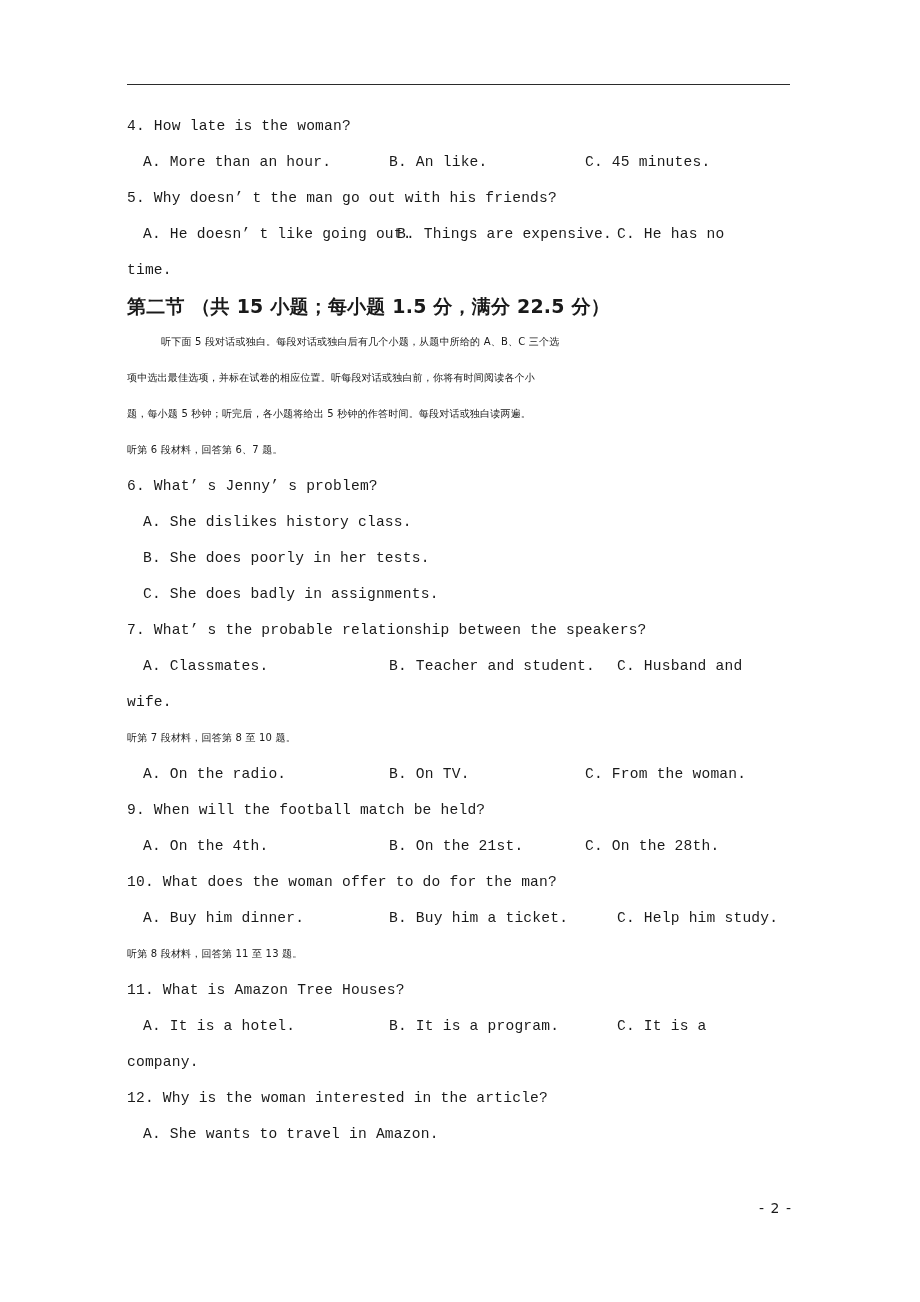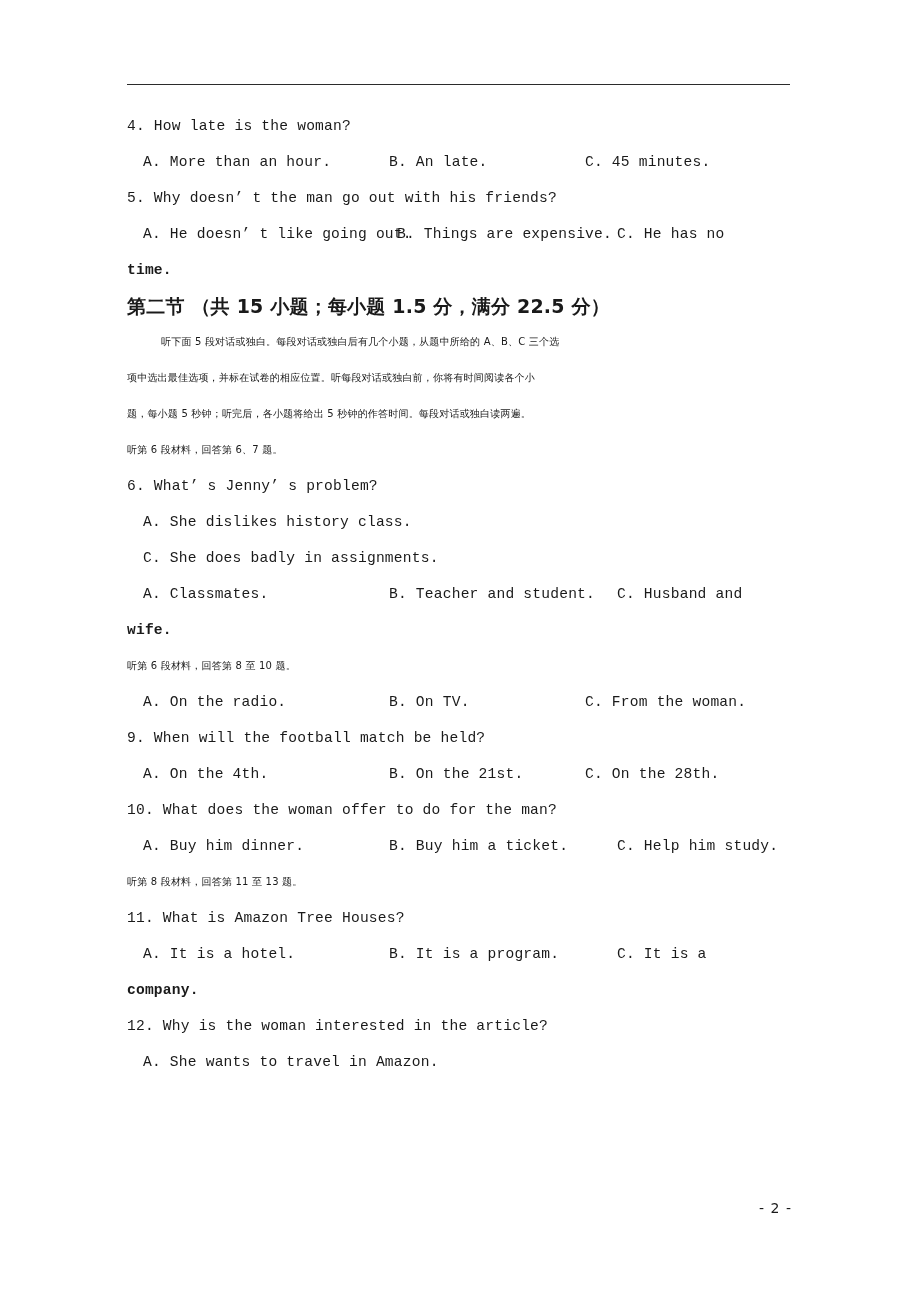--- a/index.html
+++ b/index.html
@@ -51,21 +51,21 @@
   }
 
   
   .en {
     font-family: "Liberation Mono", "DejaVu Sans Mono", monospace;
     font-size: 14.6px;
     letter-spacing: 0.2px;
   }
   .en-q { padding-left: 0px; }
   .en-opt { padding-left: 16px; }
-  .en-cont { padding-left: 0px; font-weight: bold; }
+  .en-cont { padding-left: 0px; }
 
   
   .zh {
     font-family: "DejaVu Sans", "Liberation Sans", sans-serif;
     font-size: 10px;
     letter-spacing: 0.2px;
   }
   .zh-head {
     font-weight: bold;
     font-size: 19px;
@@ -102,21 +102,21 @@
 
 <div class="page">
 
   <div class="header-rule"></div>
 
   <div class="content">
 
     <div class="line en en-q">4. How late is the woman?</div>
     <div class="line en">
       <span class="opt colA">A. More than an hour.</span>
-      <span class="opt colB">B. An late.</span>
+      <span class="opt colB">B. An like.</span>
       <span class="opt colC">C. 45 minutes.</span>
     </div>
 
     <div class="line en en-q">5. Why doesn’ t the man go out with his friends?</div>
     <div class="line en">
       <span class="opt colA">A. He doesn’ t like going out.</span>
       <span class="opt colB-n">B. Things are expensive.</span>
       <span class="opt colC-w">C. He has no</span>
     </div>
     <div class="line en en-cont">time.</div>
@@ -124,30 +124,32 @@
     <div class="line zh zh-head">第二节 （共 15 小题；每小题 1.5 分，满分 22.5 分）</div>
 
     <div class="line zh zh-indent">听下面 5 段对话或独白。每段对话或独白后有几个小题，从题中所给的 A、B、C 三个选</div>
     <div class="line zh">项中选出最佳选项，并标在试卷的相应位置。听每段对话或独白前，你将有时间阅读各个小</div>
     <div class="line zh">题，每小题 5 秒钟；听完后，各小题将给出 5 秒钟的作答时间。每段对话或独白读两遍。</div>
 
     <div class="line zh">听第 6 段材料，回答第 6、7 题。</div>
 
     <div class="line en en-q">6. What’ s Jenny’ s problem?</div>
     <div class="line en en-opt">A. She dislikes history class.</div>
+    <div class="line en en-opt">B. She does poorly in her tests.</div>
     <div class="line en en-opt">C. She does badly in assignments.</div>
 
+    <div class="line en en-q">7. What’ s the probable relationship between the speakers?</div>
     <div class="line en">
       <span class="opt colA">A. Classmates.</span>
       <span class="opt colB">B. Teacher and student.</span>
       <span class="opt colC-w">C.   Husband   and</span>
     </div>
     <div class="line en en-cont">wife.</div>
 
-    <div class="line zh">听第 6 段材料，回答第 8 至 10 题。</div>
+    <div class="line zh">听第 7 段材料，回答第 8 至 10 题。</div>
 
     <div class="line en">
       <span class="opt colA">A. On the radio.</span>
       <span class="opt colB">B. On TV.</span>
       <span class="opt colC">C. From the woman.</span>
     </div>
 
     <div class="line en en-q">9. When will the football match be held?</div>
     <div class="line en">
       <span class="opt colA">A. On the 4th.</span>

